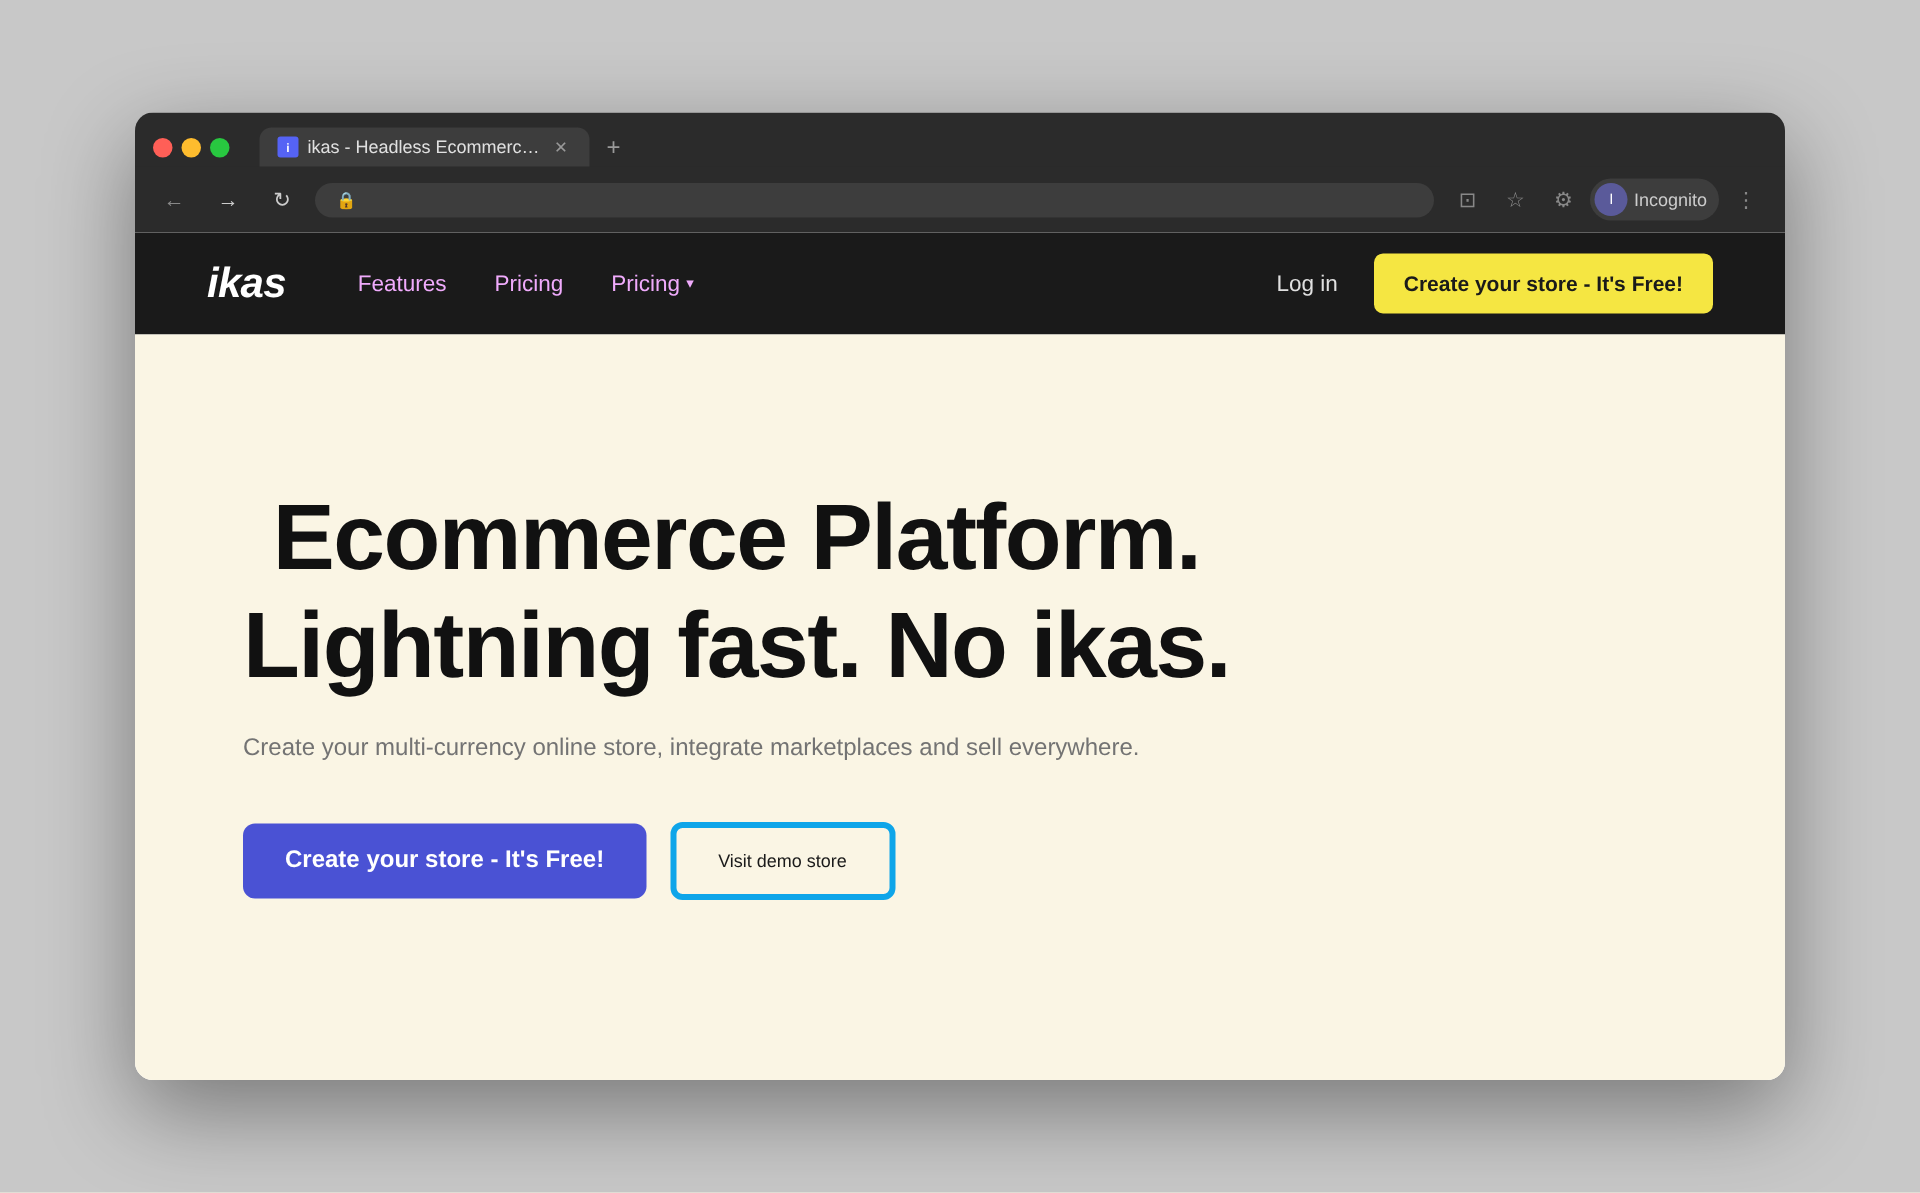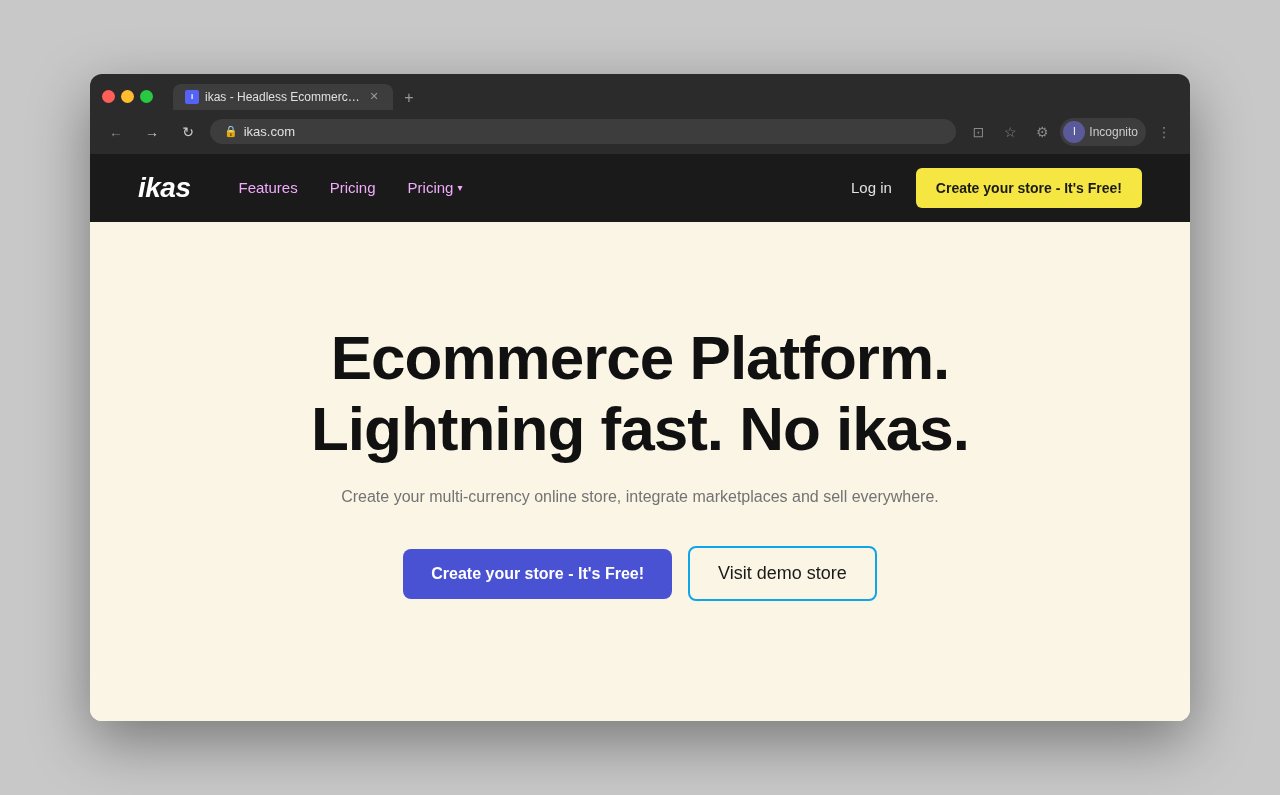--- a/index.html
+++ b/index.html
@@ -273,23 +273,23 @@
       border: none;
       cursor: pointer;
       white-space: nowrap;
     }
 
     
     .hero {
       background: #faf5e4;
       display: flex;
       flex-direction: column;
-      align-items: center;
-      justify-content: center;
-      padding: 100px 48px 120px;
+      align-items: flex-start;
+      justify-content: center;
+      padding: 100px 72px 120px;
       text-align: center;
       min-height: 430px;
     }
 
     .hero-title {
       font-size: 62px;
       font-weight: 800;
       color: #111;
       line-height: 1.15;
       margin-bottom: 24px;
@@ -316,25 +316,25 @@
       font-weight: 600;
       padding: 16px 28px;
       border-radius: 8px;
       border: none;
       cursor: pointer;
     }
 
     .hero-cta-secondary {
       background: transparent;
       color: #1a1a1a;
-      font-size: 18px;
+      font-size: 12px;
       font-weight: 500;
       padding: 15px 28px;
       border-radius: 8px;
-      border: 2px solid #0ea5e9;
+      border: 4px solid #0ea5e9;
       cursor: pointer;
     }
 
     .chevron-icon {
       font-size: 10px;
     }
   </style>
 </head>
 <body>
 
@@ -365,21 +365,20 @@
       </div>
       <div class="nav-btn active">
         <span>→</span>
       </div>
       <div class="nav-btn active">
         <span>↻</span>
       </div>
 
       <div class="address-bar">
         <span class="address-bar-lock">🔒</span>
-        <span class="address-bar-url">ikas.com</span>
       </div>
 
       <div class="toolbar-actions">
         <div class="toolbar-icon">⊡</div>
         <div class="toolbar-icon">☆</div>
         <div class="toolbar-icon">⚙</div>
         <div class="profile-btn">
           <div class="profile-avatar">
             <span>I</span>
           </div>

